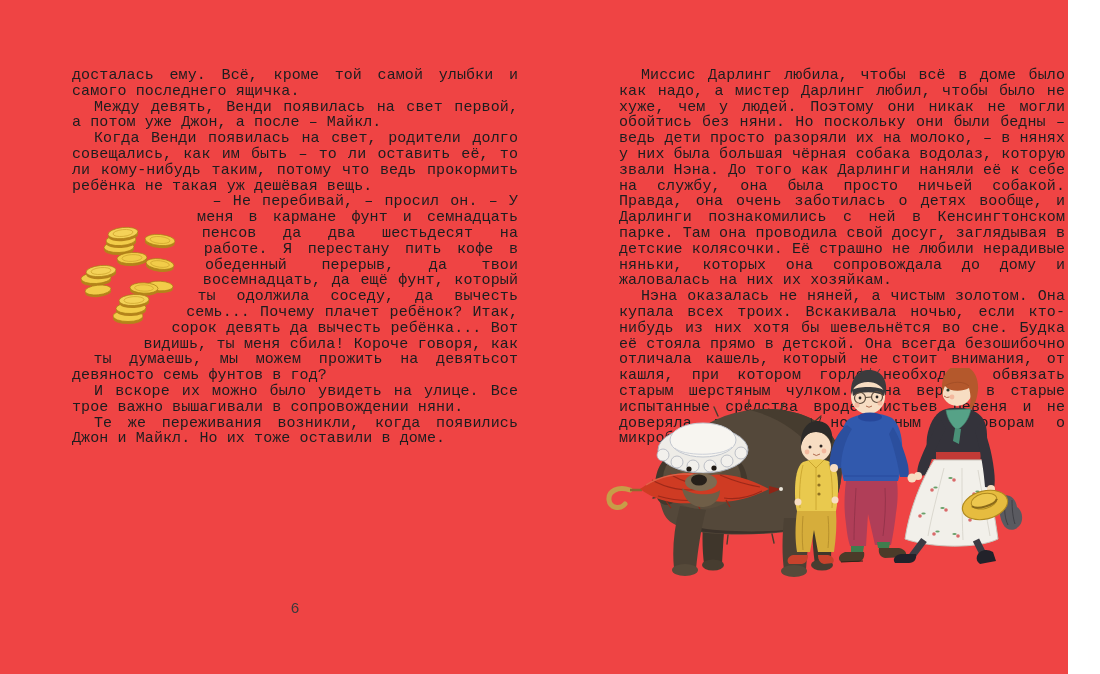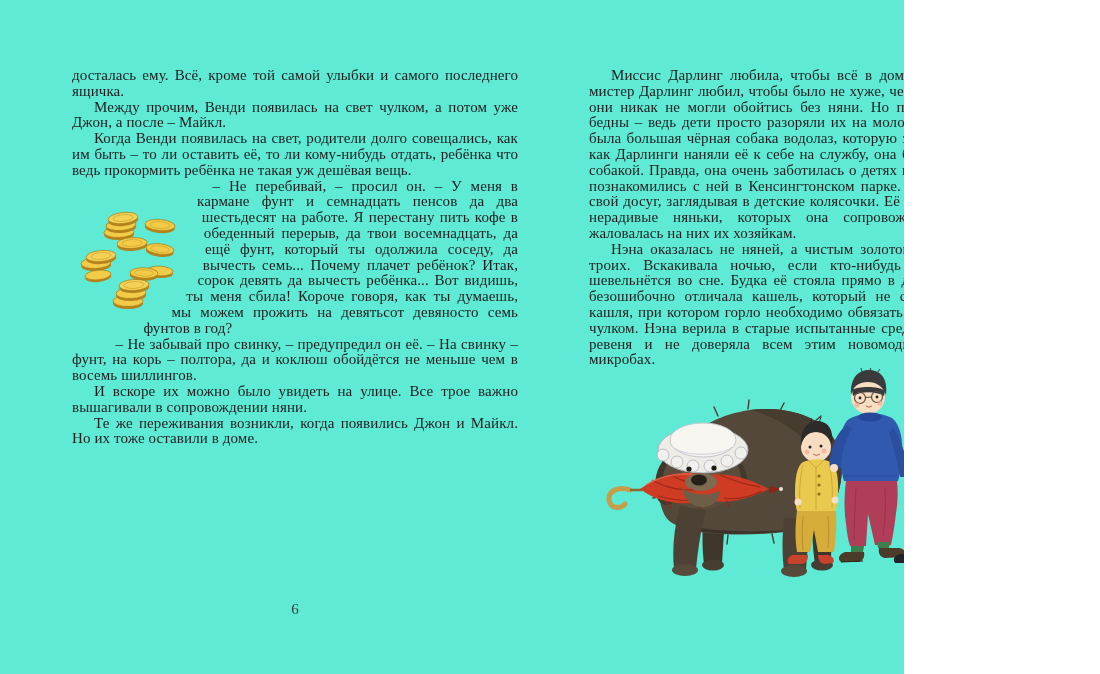--- a/index.html
+++ b/index.html
@@ -1,41 +1,41 @@
 <!DOCTYPE html>
 <html><head>
 <meta charset="utf-8">
 <style>
   html,body{margin:0;padding:0;background:#ffffff;}
-  .spread{position:relative;width:904px;height:674px;background:#5eead4;overflow:hidden;
-          font-family:Liberation Serif, serif;color:#1d1d1f;}
+  .spread{position:relative;width:1068px;height:674px;background:#ef4444;overflow:hidden;
+          font-family:Liberation Mono, monospace;color:#1d1d1f;}
   .text-col{position:absolute;top:68px;width:446px;text-align:justify;
             font-size:15px;line-height:15.8px;letter-spacing:0.1px;}
   .left-col{left:72px;}
-  .right-col{left:589px;}
+  .right-col{left:619px;}
   p.para{margin:0;padding:0;text-indent:22px;}
   p.para.no-indent{text-indent:0;}
   .coin-float{float:left;width:170px;height:158px;
       shape-outside:polygon(0px 0px,1px 0px,1px 13px,112px 13px,124px 42px,128px 72px,119px 98px,97px 122px,58px 144px,0px 158px);
       shape-margin:5px;}
   .coin-float svg{display:block;margin:26px 0 0 4px;}
   .page-number{position:absolute;left:72px;top:601px;width:446px;text-align:center;
                font-size:15px;color:#3a3a3c;}
   .nana-illo{position:absolute;left:600px;top:368px;width:425px;height:212px;}
 </style>
 </head>
 <body>
 
 <div class="spread">
 
   <div>
     <div class="text-col left-col">
       <p class="para no-indent">досталась ему. Всё, кроме той самой улыбки и самого последнего ящичка.</p>
-      <p class="para">Между прочим, Венди появилась на свет чулком, а потом уже Джон, а после – Майкл.</p>
-      <p class="para">Когда Венди появилась на свет, родители долго совещались, как им быть – то ли оставить её, то ли кому-нибудь отдать, ребёнка что ведь прокормить ребёнка не такая уж дешёвая вещь.</p>
+      <p class="para">Между девять, Венди появилась на свет первой, а потом уже Джон, а после – Майкл.</p>
+      <p class="para">Когда Венди появилась на свет, родители долго совещались, как им быть – то ли оставить её, то ли кому-нибудь таким, потому что ведь прокормить ребёнка не такая уж дешёвая вещь.</p>
 
       <div class="coin-float">
         <svg width="158" height="112" viewBox="0 0 158 112">
           <g>
             <g transform="rotate(-2 43 27)">
                 <ellipse cx="43" cy="29.5" rx="15" ry="5.5" fill="#b5831b"></ellipse>
                 <ellipse cx="43" cy="27" rx="15" ry="5.5" fill="#f2cc49" stroke="#a87a12" stroke-width="0.7"></ellipse>
               </g>
             <g transform="rotate(-4 45 20)">
                 <ellipse cx="45" cy="22.5" rx="15" ry="5.5" fill="#b5831b"></ellipse>
@@ -98,21 +98,20 @@
             <g transform="rotate(-3 58 80)">
                 <ellipse cx="58" cy="82.5" rx="15" ry="5.5" fill="#b5831b"></ellipse>
                 <ellipse cx="58" cy="80" rx="15" ry="5.5" fill="#f4d258" stroke="#a87a12" stroke-width="0.7"></ellipse>
                 <ellipse cx="58" cy="80" rx="10" ry="3.4" fill="none" stroke="#cda22b" stroke-width="0.7"></ellipse>
               </g>
           </g>
         </svg>
       </div>
 
       <p class="para">– Не перебивай, – просил он. – У меня в кармане фунт и семнадцать пенсов да два шестьдесят на работе. Я перестану пить кофе в обеденный перерыв, да твои восемнадцать, да ещё фунт, который ты одолжила соседу, да вычесть семь... Почему плачет ребёнок? Итак, сорок девять да вычесть ребёнка... Вот видишь, ты меня сбила! Короче говоря, как ты думаешь, мы можем прожить на девятьсот девяносто семь фунтов в год?</p>
-      <p class="para">– Не забывай про свинку, – предупредил он её. – На свинку – фунт, на корь – полтора, да и коклюш обойдётся не меньше чем в восемь шиллингов.</p>
       <p class="para">И вскоре их можно было увидеть на улице. Все трое важно вышагивали в сопровождении няни.</p>
       <p class="para">Те же переживания возникли, когда появились Джон и Майкл. Но их тоже оставили в доме.</p>
     </div>
     <div class="page-number">6</div>
   </div>
 
   <div>
     <div class="text-col right-col">
       <p class="para">Миссис Дарлинг любила, чтобы всё в доме было как надо, а мистер Дарлинг любил, чтобы было не хуже, чем у людей. Поэтому они никак не могли обойтись без няни. Но поскольку они были бедны – ведь дети просто разоряли их на молоко, – в нянях у них была большая чёрная собака водолаз, которую звали Нэна. До того как Дарлинги наняли её к себе на службу, она была просто ничьей собакой. Правда, она очень заботилась о детях вообще, и Дарлинги познакомились с ней в Кенсингтонском парке. Там она проводила свой досуг, заглядывая в детские колясочки. Её страшно не любили нерадивые няньки, которых она сопровождала до дому и жаловалась на них их хозяйкам.</p>
       <p class="para">Нэна оказалась не няней, а чистым золотом. Она купала всех троих. Вскакивала ночью, если кто-нибудь из них хотя бы шевельнётся во сне. Будка её стояла прямо в детской. Она всегда безошибочно отличала кашель, который не стоит внимания, от кашля, при котором горло необходимо обвязать старым шерстяным чулком. Нэна верила в старые испытанные средства вроде листьев ревеня и не доверяла всем этим новомодным разговорам о микробах.</p>

